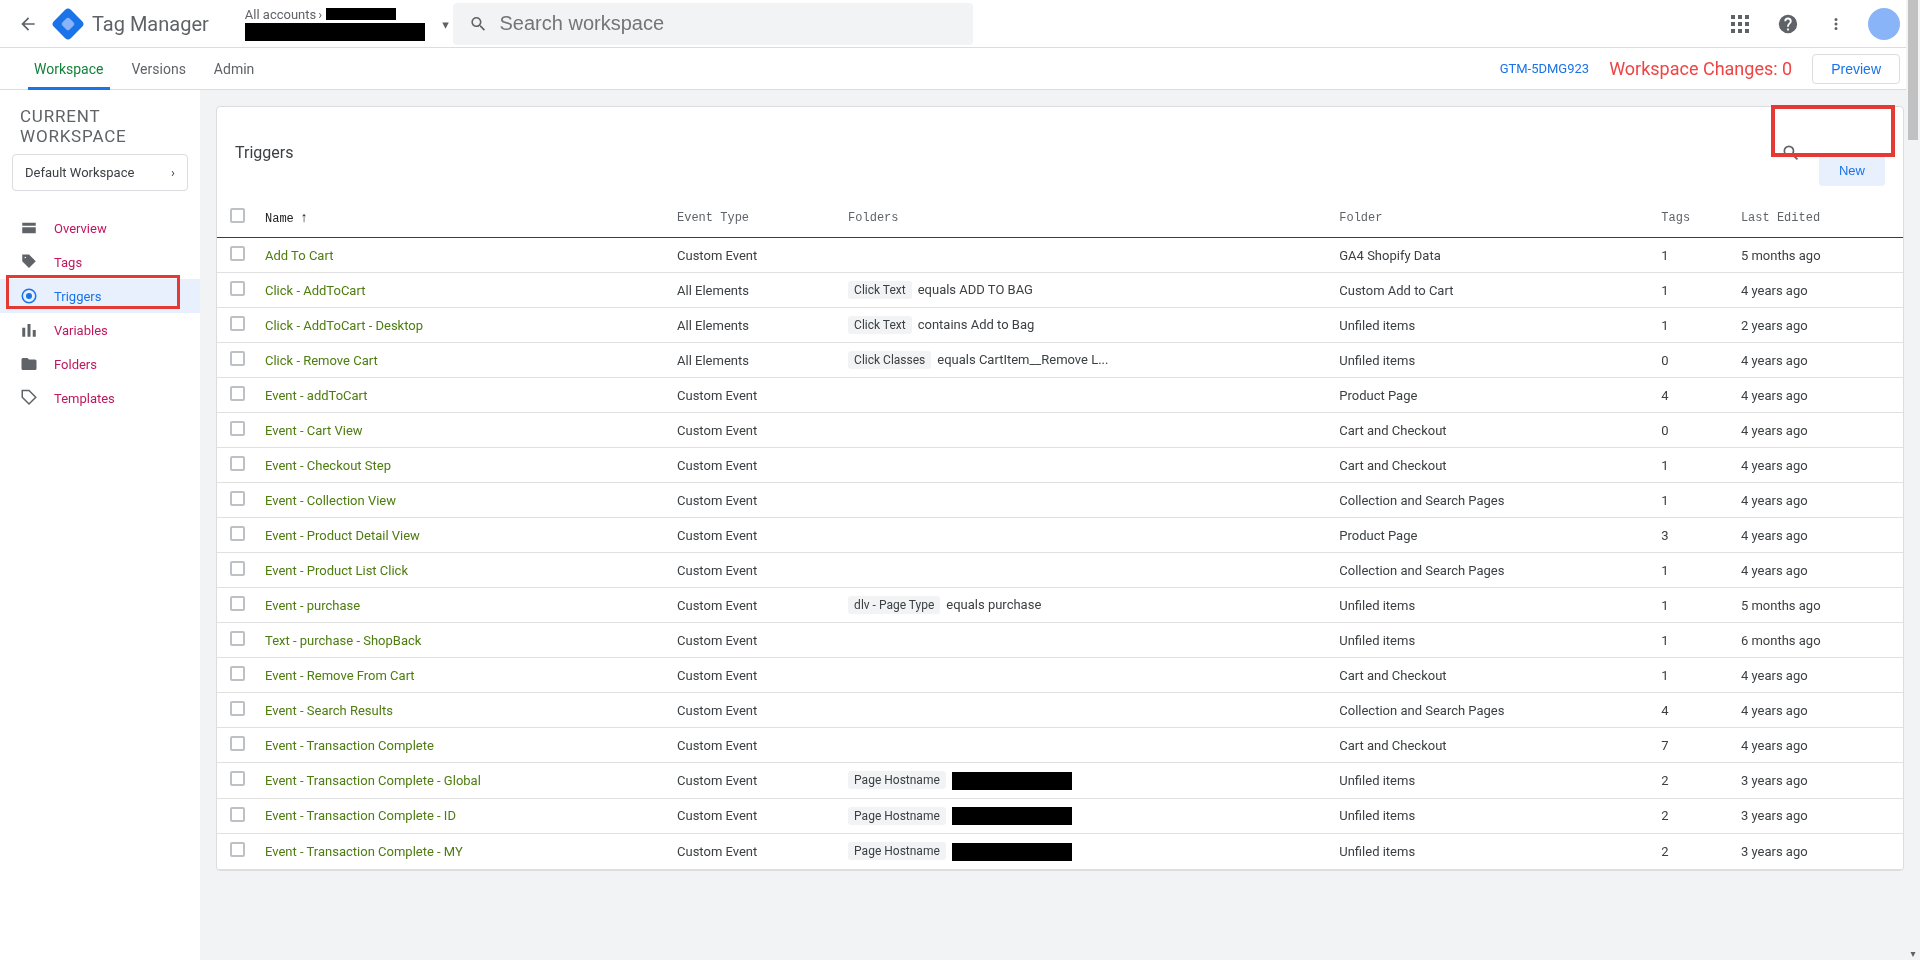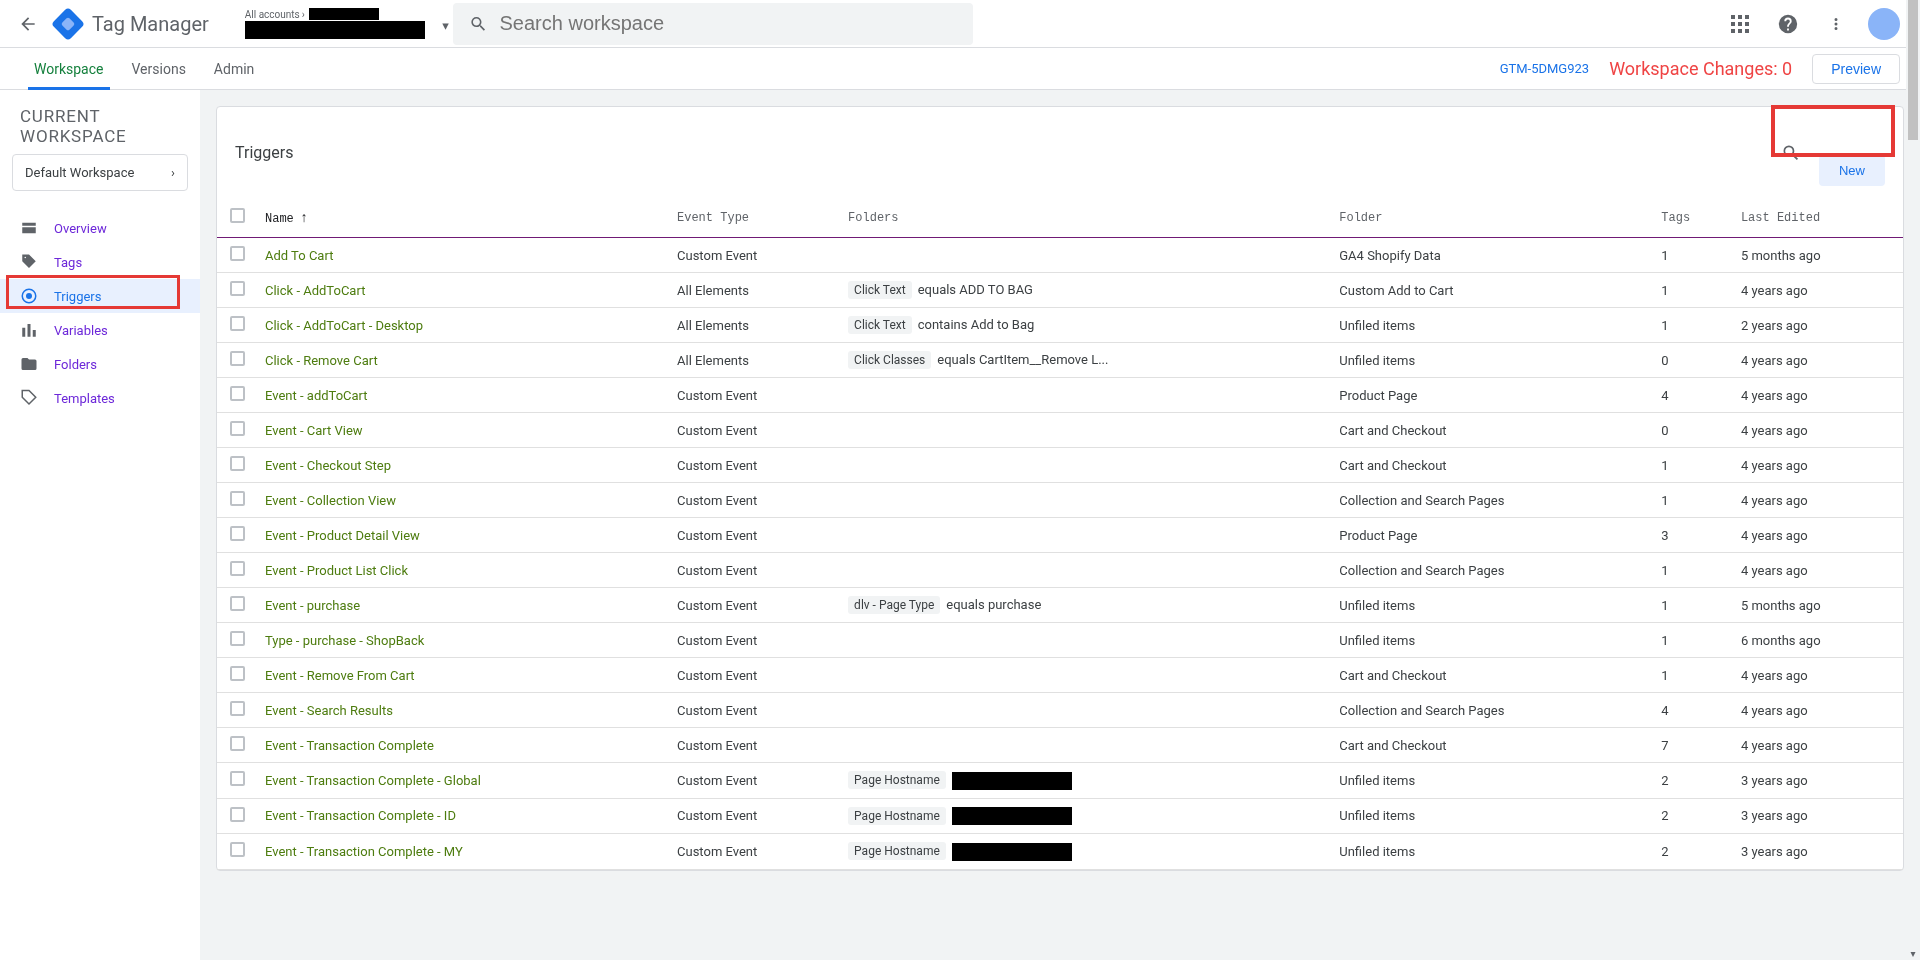--- a/index.html
+++ b/index.html
@@ -4,21 +4,21 @@
 <style>
 * { margin: 0; padding: 0; box-sizing: border-box; }
 body { font-family: Roboto, Arial, sans-serif; font-size: 13px; color: #3c4043; background: #fff; overflow: hidden; }
 .top-header { display: flex; align-items: center; height: 48px; border-bottom: 1px solid #dadce0; padding: 0 8px; }
 .back-arrow { width: 40px; height: 40px; display: flex; align-items: center; justify-content: center; cursor: pointer; border-radius: 50%; }
 .logo-area { display: flex; align-items: center; padding: 0 8px; text-align: right; }
 .logo-diamond { width: 24px; height: 24px; background: #1a73e8; transform: rotate(45deg); border-radius: 4px; margin-right: 12px; position: relative; }
 .logo-diamond::after { content: ''; position: absolute; width: 10px; height: 10px; background: #8ab4f8; border-radius: 2px; top: 7px; left: 7px; }
 .product-name { font-size: 20px; color: #5f6368; }
 .account-crumb { display: flex; flex-direction: column; margin-left: 20px; padding: 4px 8px; cursor: pointer; position: relative; }
-.account-crumb-top { font-size: 10px; color: #5f6368; display: flex; align-items: center; }
+.account-crumb-top { font-size: 13px; color: #5f6368; display: flex; align-items: center; }
 .redacted { background: #000; display: inline-block; }
 .redacted-account { width: 70px; height: 12px; margin-left: 2px; }
 .redacted-container { width: 180px; height: 18px; margin-top: 1px; }
 .crumb-dropdown { margin-left: 12px; color: #5f6368; }
 .search-box { display: flex; align-items: center; background: #f1f3f4; border-radius: 4px; height: 42px; width: 520px; margin-left: 20px; padding: 0 16px; }
 .search-box input { border: none; background: transparent; outline: none; font-size: 20px; margin-left: 12px; width: 100%; color: #5f6368; }
 .header-right { margin-left: auto; display: flex; align-items: center; gap: 8px; padding-right: 12px; }
 .icon-btn { width: 40px; height: 40px; border-radius: 50%; display: flex; align-items: center; justify-content: center; cursor: pointer; color: #5f6368; }
 .avatar { width: 32px; height: 32px; border-radius: 50%; background: #8ab4f8; margin-left: 4px; }
 .sub-header { display: flex; align-items: center; height: 42px; border-bottom: 1px solid #dadce0; padding: 0 20px; }
@@ -26,21 +26,21 @@
 .nav-tab.active { color: #15803d; }
 .nav-tab.active::after { content: ''; position: absolute; bottom: 0; left: 8px; right: 8px; height: 3px; background: #1a73e8; }
 .sub-right { margin-left: auto; display: flex; align-items: center; gap: 20px; }
 .container-id { color: #1a73e8; font-size: 13px; }
 .changes-text { font-size: 18px; color: #ef4444; }
 .preview-btn { border: 1px solid #dadce0; background: #fff; color: #1a73e8; padding: 6px 18px; border-radius: 4px; font-size: 14px; cursor: pointer; }
 .main-area { display: flex; height: calc(100vh - 90px); background: #f1f3f4; }
 .sidebar { width: 200px; background: #fff; padding-top: 16px; flex-shrink: 0; }
 .ws-label { font-size: 17px; color: #5f6368; letter-spacing: 0.8px; padding: 0 20px 8px; }
 .ws-selector { margin: 0 12px 20px; border: 1px solid #dadce0; border-radius: 4px; padding: 10px 12px; display: flex; align-items: center; justify-content: space-between; cursor: pointer; font-size: 13px; }
-.side-item { display: flex; align-items: center; padding: 8px 20px; cursor: pointer; font-size: 13px; color: #6d28d9; gap: 16px; }
+.side-item { display: flex; align-items: center; padding: 8px 20px; cursor: pointer; font-size: 13px; color: #be185d; gap: 16px; }
 .side-item.active { background: #e8f0fe; color: #1a73e8; }
 .side-icon { width: 18px; height: 18px; display: flex; align-items: center; justify-content: center; color: #5f6368; }
 .side-item.active .side-icon { color: #1a73e8; }
 .annotation-box-sidebar { position: absolute; border: 3px solid #e53935; pointer-events: none; }
 .content { flex: 1; padding: 16px; overflow: auto; background: #f1f3f4; }
 .panel { background: #fff; border: 1px solid #dadce0; border-radius: 4px; }
 .panel-header { display: flex; align-items: center; padding: 12px 18px; }
 .panel-title { font-size: 16px; color: #3c4043; }
 .panel-actions { margin-left: auto; display: flex; align-items: center; gap: 8px; position: relative; }
 .new-btn { background: #e8f0fe; color: #1a73e8; border: none; padding: 8px 20px; border-radius: 4px; font-size: 13px; cursor: pointer; margin-top: 36px; }
@@ -303,21 +303,21 @@
               <td class="cb-cell"><span class="cbox"></span></td>
               <td><span class="link">Event - purchase</span></td>
               <td>Custom Event</td>
               <td><span class="chip">dlv - Page Type</span><span>equals purchase</span></td>
               <td>Unfiled items</td>
               <td>1</td>
               <td>5 months ago</td>
             </tr>
             <tr>
               <td class="cb-cell"><span class="cbox"></span></td>
-              <td><span class="link">Type - purchase - ShopBack</span></td>
+              <td><span class="link">Text - purchase - ShopBack</span></td>
               <td>Custom Event</td>
               <td></td>
               <td>Unfiled items</td>
               <td>1</td>
               <td>6 months ago</td>
             </tr>
             <tr>
               <td class="cb-cell"><span class="cbox"></span></td>
               <td><span class="link">Event - Remove From Cart</span></td>
               <td>Custom Event</td>

